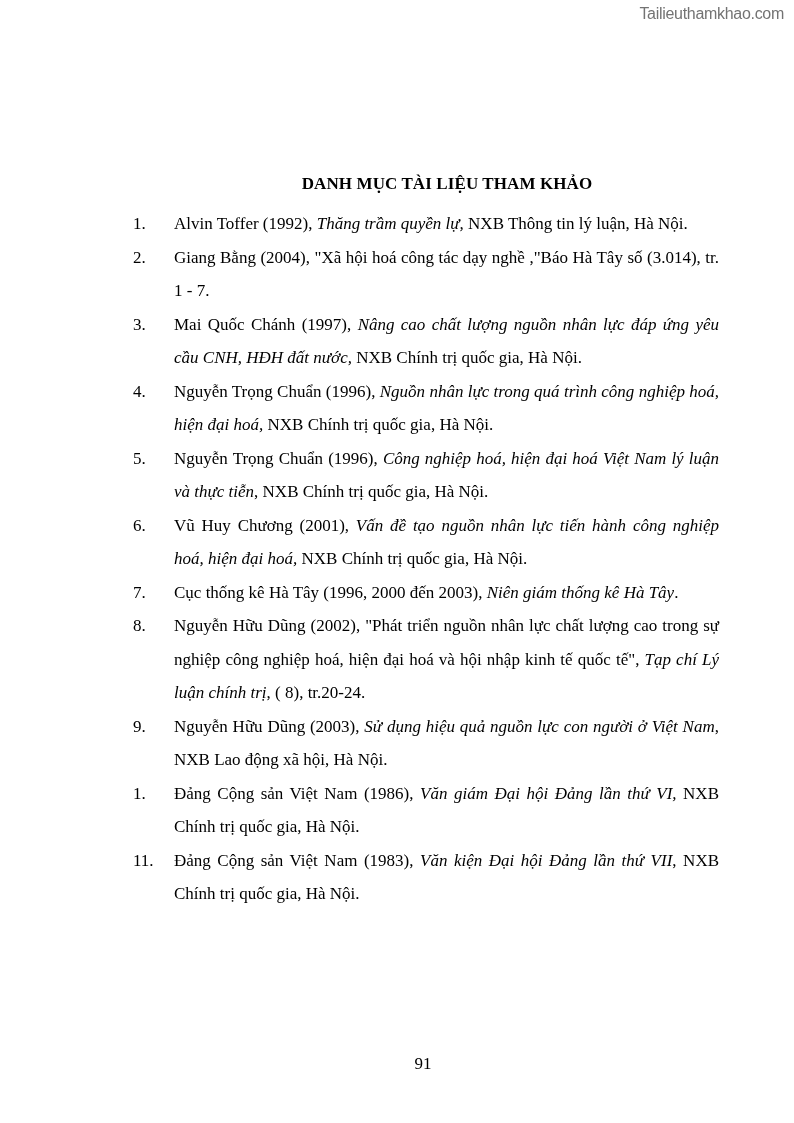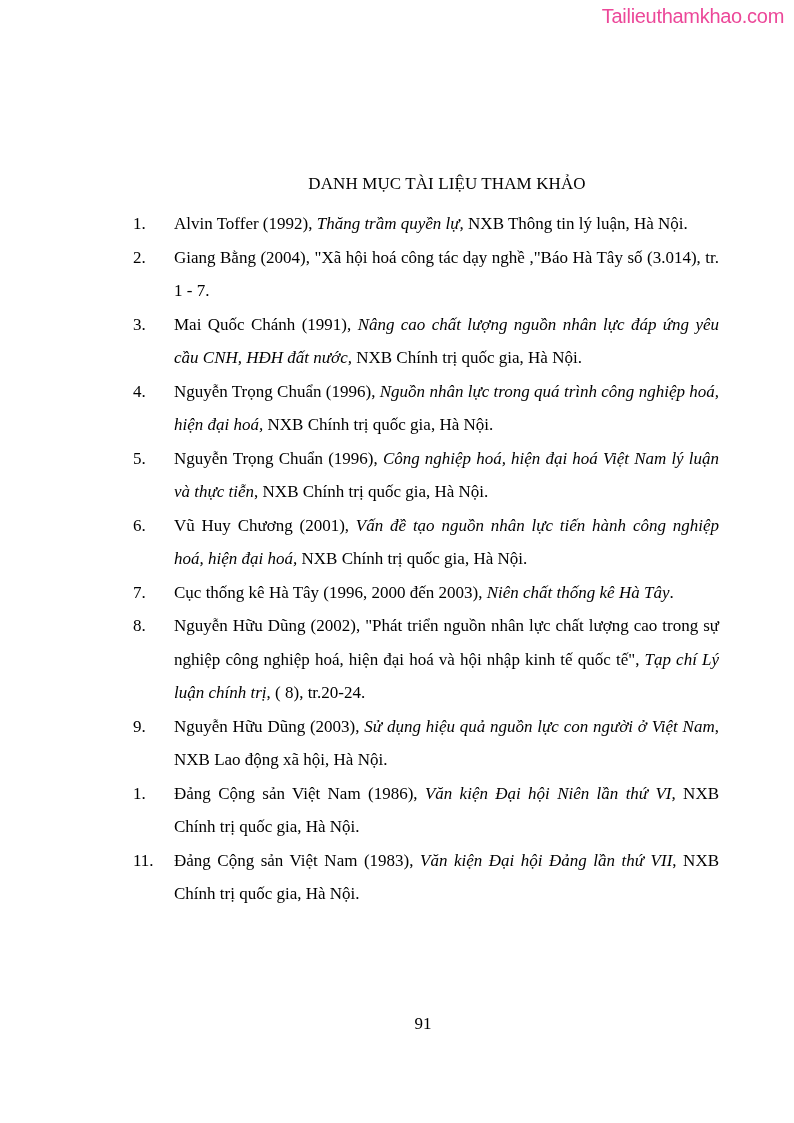--- a/index.html
+++ b/index.html
@@ -1,41 +1,41 @@
 <!DOCTYPE html>
 <html><head>
 <meta charset="utf-8">
 <style>
   html, body { margin:0; padding:0; background:#ffffff; }
   body { width:794px; height:1123px; position:relative; overflow:hidden;
          font-family:"Liberation Serif", "DejaVu Serif", serif; color:#000; }
   .watermark { position:absolute; top:5px; right:10px; font-family:"Liberation Sans", "DejaVu Sans", sans-serif;
-               font-size:20px; color:#ec4899; letter-spacing:-0.3px; }
+               font-size:16px; color:#737373; letter-spacing:-0.3px; }
   .title { position:absolute; top:174px; left:0; width:100%; text-align:center; padding-left:100px; box-sizing:border-box;
-           font-weight:normal; font-size:17px; letter-spacing:0.1px; }
+           font-weight:bold; font-size:17px; letter-spacing:0.1px; }
   .refs { position:absolute; top:207px; left:133px; width:586px; margin:0; padding:0; list-style:none; }
   .ref { position:relative; padding-left:41px; font-size:17px; line-height:33.5px; text-align:justify; margin:0; }
   .ref .num { position:absolute; left:0; top:0; }
   .ref em { font-style:italic;font-family:Liberation Serif, serif; }
-  .pagenum { position:absolute; top:1014px; left:0; width:100%; text-align:center; padding-left:52px; box-sizing:border-box; font-size:17px; }
+  .pagenum { position:absolute; top:1054px; left:0; width:100%; text-align:center; padding-left:52px; box-sizing:border-box; font-size:17px; }
 </style>
 </head>
 <body>
 
 <div class="watermark">Tailieuthamkhao.com</div>
 
 <div class="title">DANH MỤC TÀI LIỆU THAM KHẢO</div>
 
 <ol class="refs">
   <li class="ref"><span class="num">1.</span><span>Alvin Toffer (1992), </span><em>Thăng trầm quyền lự,</em><span> NXB Thông tin lý luận, Hà Nội.</span></li>
   <li class="ref"><span class="num">2.</span><span>Giang Bằng (2004), "Xã hội hoá công tác dạy nghề ,"Báo Hà Tây số (3.014), tr. 1 - 7.</span><em></em><span></span></li>
-  <li class="ref"><span class="num">3.</span><span>Mai Quốc Chánh (1991), </span><em>Nâng cao chất lượng nguồn nhân lực đáp ứng yêu cầu CNH, HĐH đất nước,</em><span> NXB Chính trị quốc gia, Hà Nội.</span></li>
+  <li class="ref"><span class="num">3.</span><span>Mai Quốc Chánh (1997), </span><em>Nâng cao chất lượng nguồn nhân lực đáp ứng yêu cầu CNH, HĐH đất nước,</em><span> NXB Chính trị quốc gia, Hà Nội.</span></li>
   <li class="ref"><span class="num">4.</span><span>Nguyễn Trọng Chuẩn (1996), </span><em>Nguồn nhân lực trong quá trình công nghiệp hoá, hiện đại hoá,</em><span> NXB Chính trị quốc gia, Hà Nội.</span></li>
   <li class="ref"><span class="num">5.</span><span>Nguyễn Trọng Chuẩn (1996), </span><em>Công nghiệp hoá, hiện đại hoá Việt Nam lý  luận và thực tiễn</em><span>, NXB Chính trị quốc gia, Hà Nội.</span></li>
   <li class="ref"><span class="num">6.</span><span>Vũ Huy Chương (2001), </span><em>Vấn đề tạo nguồn nhân lực tiến hành công nghiệp hoá, hiện đại hoá,</em><span> NXB Chính trị quốc gia, Hà Nội.</span></li>
-  <li class="ref"><span class="num">7.</span><span>Cục thống kê Hà Tây (1996, 2000 đến 2003), </span><em>Niên chất thống kê Hà Tây</em><span>.</span></li>
+  <li class="ref"><span class="num">7.</span><span>Cục thống kê Hà Tây (1996, 2000 đến 2003), </span><em>Niên giám thống kê Hà Tây</em><span>.</span></li>
   <li class="ref"><span class="num">8.</span><span>Nguyễn Hữu Dũng (2002), "Phát triển nguồn nhân lực chất lượng cao trong sự nghiệp công nghiệp hoá, hiện đại hoá và hội nhập kinh tế quốc tế", </span><em>Tạp  chí Lý luận chính trị</em><span>, ( 8), tr.20-24.</span></li>
   <li class="ref"><span class="num">9.</span><span>Nguyễn Hữu Dũng (2003), </span><em>Sử dụng hiệu quả nguồn lực con người ở Việt Nam</em><span>, NXB Lao động xã hội, Hà Nội.</span></li>
-  <li class="ref"><span class="num">1.</span><span>Đảng Cộng sản Việt Nam (1986), </span><em>Văn kiện Đại hội Niên lần thứ VI,</em><span> NXB Chính trị quốc gia, Hà Nội.</span></li>
+  <li class="ref"><span class="num">1.</span><span>Đảng Cộng sản Việt Nam (1986), </span><em>Văn giám Đại hội Đảng lần thứ VI,</em><span> NXB Chính trị quốc gia, Hà Nội.</span></li>
   <li class="ref"><span class="num">11.</span><span>Đảng Cộng sản Việt Nam (1983), </span><em>Văn kiện Đại hội Đảng lần thứ VII</em><span>, NXB Chính trị quốc gia, Hà Nội.</span></li>
 </ol>
 
 <div class="pagenum">91</div>
 
 </body></html>

